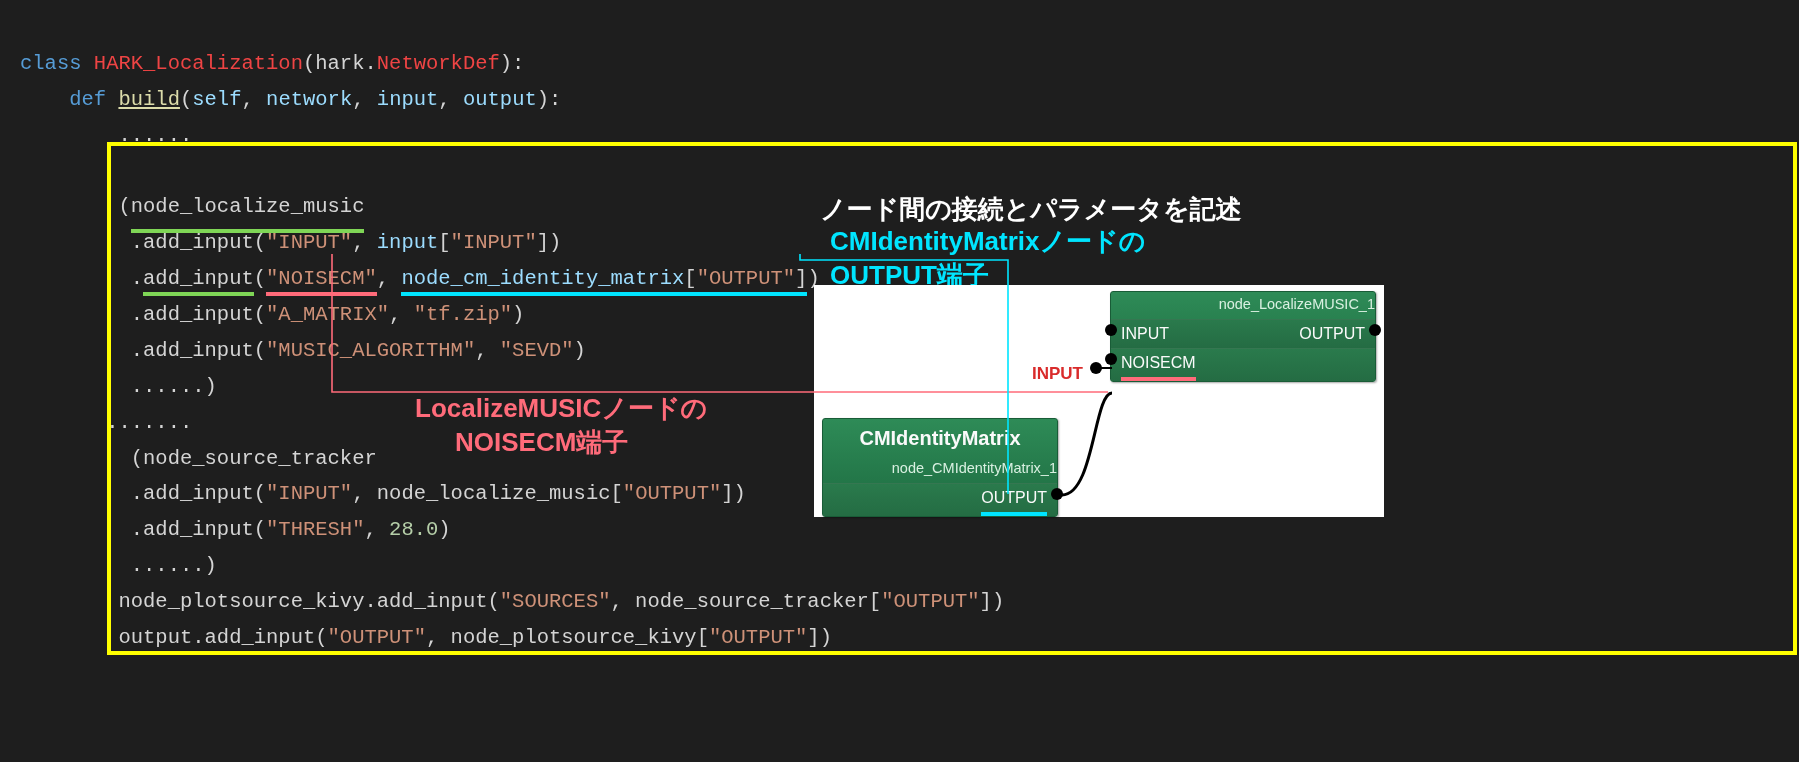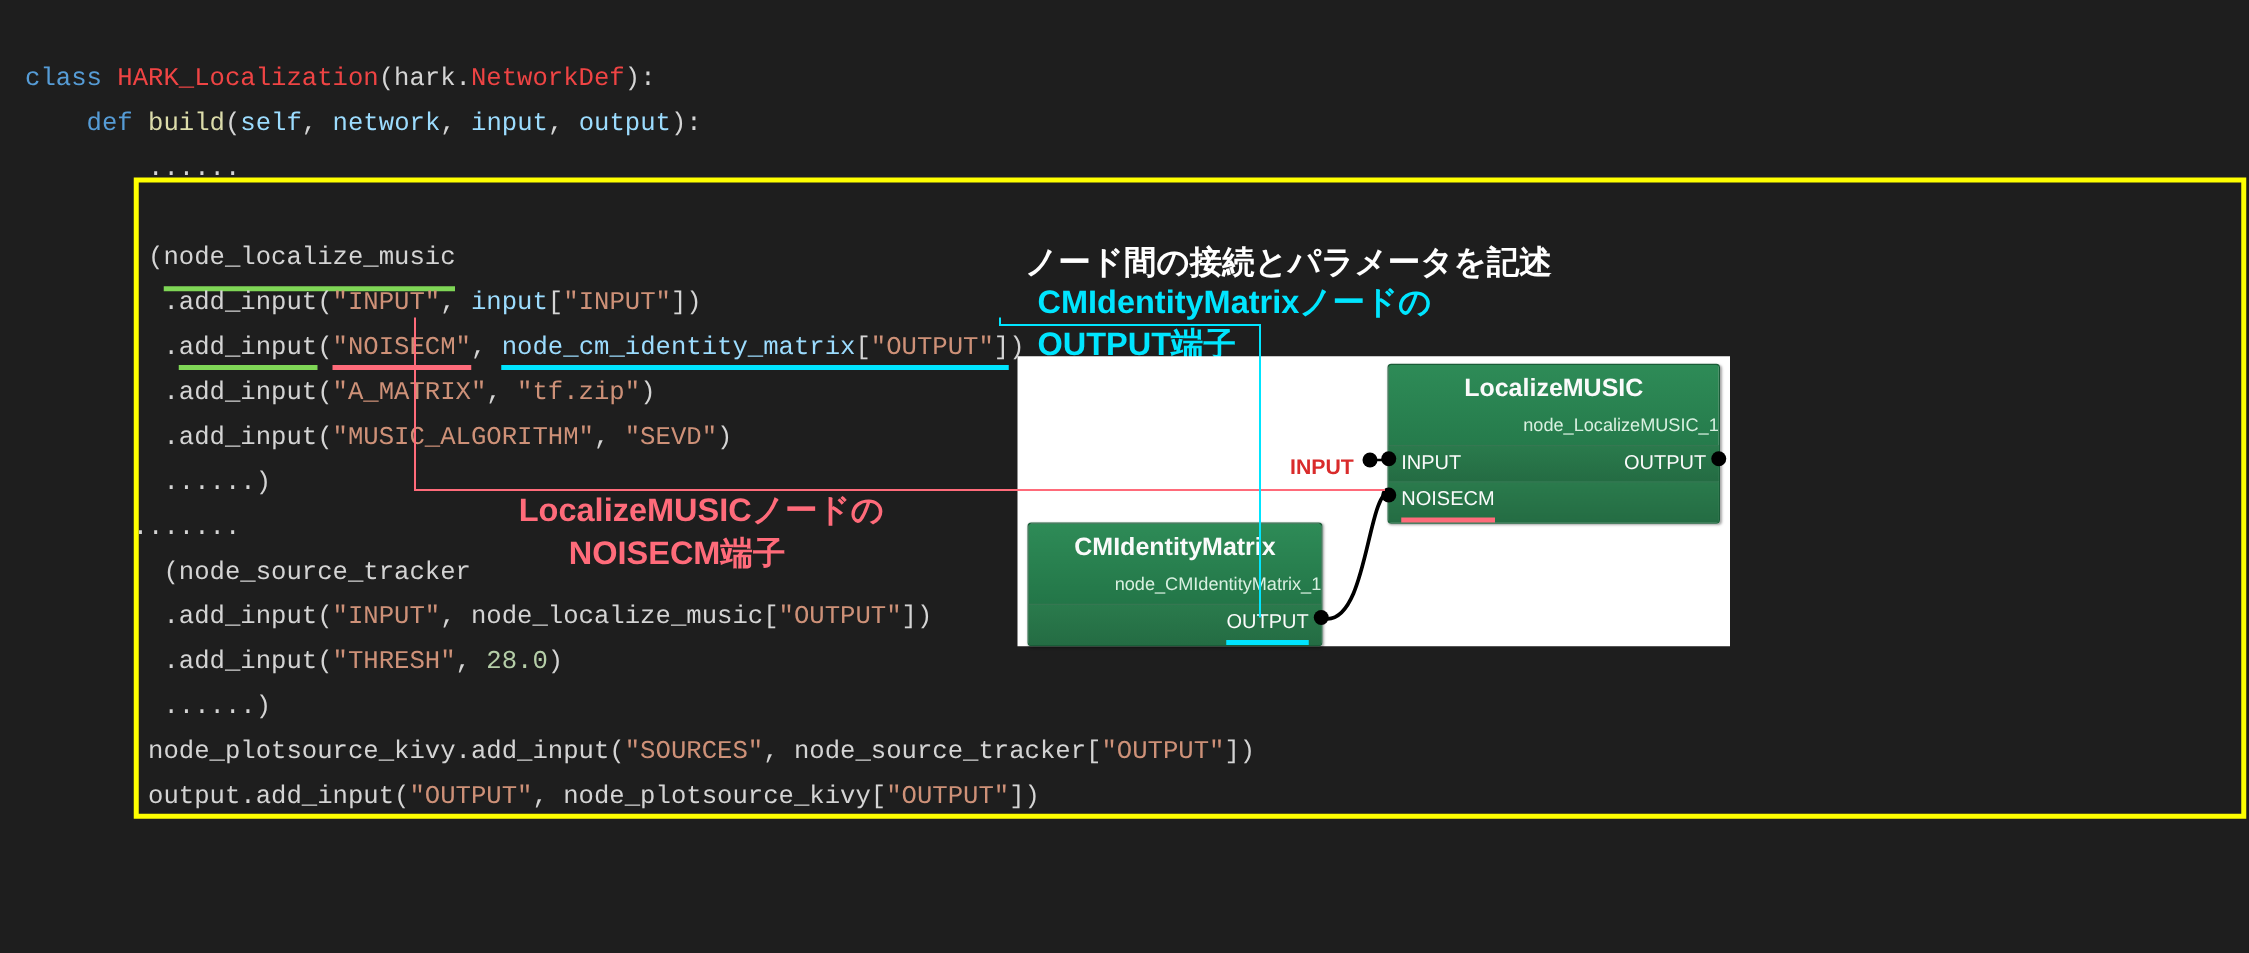--- a/index.html
+++ b/index.html
@@ -14,21 +14,21 @@
     height: 762px;
     overflow: hidden;
     position: relative;
   }
   .code-container {
     padding: 10px 0 0 20px;
     white-space: pre;
   }
   .kw-blue { color: #569cd6; margin-top: 12px; }
   .kw-class { color: #ef4444; }
-  .kw-func { color: #dcdcaa; }
+  .kw-func { color: #dcdcaa; text-decoration: underline; }
   .kw-param { color: #9cdcfe; }
   .kw-string { color: #ce9178; }
   .kw-num { color: #b5cea8; }
 
   .yellow-box {
     position: absolute;
     left: 107px;
     top: 142px;
     width: 1682px;
     height: 505px;
@@ -161,21 +161,20 @@
   <span>LocalizeMUSICノードの</span><br>
   <span style="margin-left:40px">NOISECM端子</span>
 </div>
 
 <div class="node-panel">
 
   <div class="input-label" style="left:218px; top:74px;">INPUT</div>
   <div class="port-dot" style="position:absolute; left:276px; top:77px;"></div>
 
   <div class="node-box" style="right:8px; top:6px; width:264px;">
-    <div class="node-title">LocalizeMUSIC</div>
     <div class="node-sub">node_LocalizeMUSIC_1</div>
     <div class="node-row">
       <span class="port"><span class="port-dot dot-left"></span><span>INPUT</span></span>
       <span class="port"><span>OUTPUT</span><span class="port-dot dot-right"></span></span>
     </div>
     <div class="node-row">
       <span class="port ul-pink-thick"><span class="port-dot dot-left"></span><span>NOISECM</span></span>
       <span></span>
     </div>
   </div>

